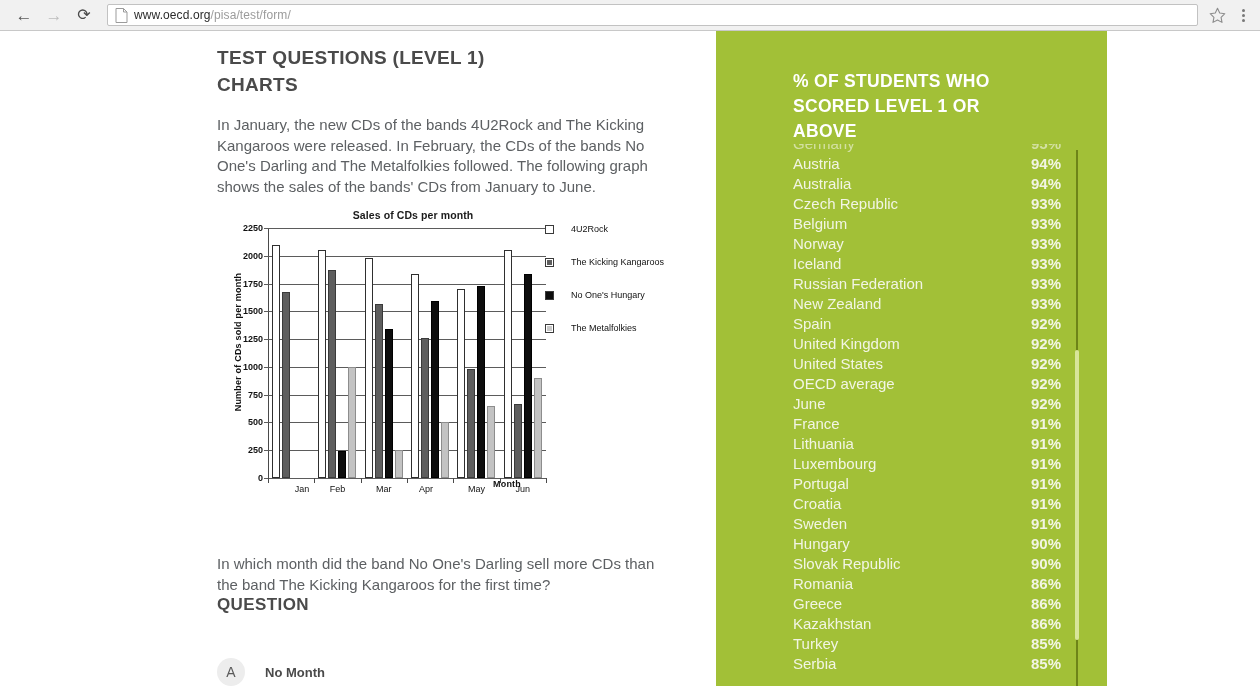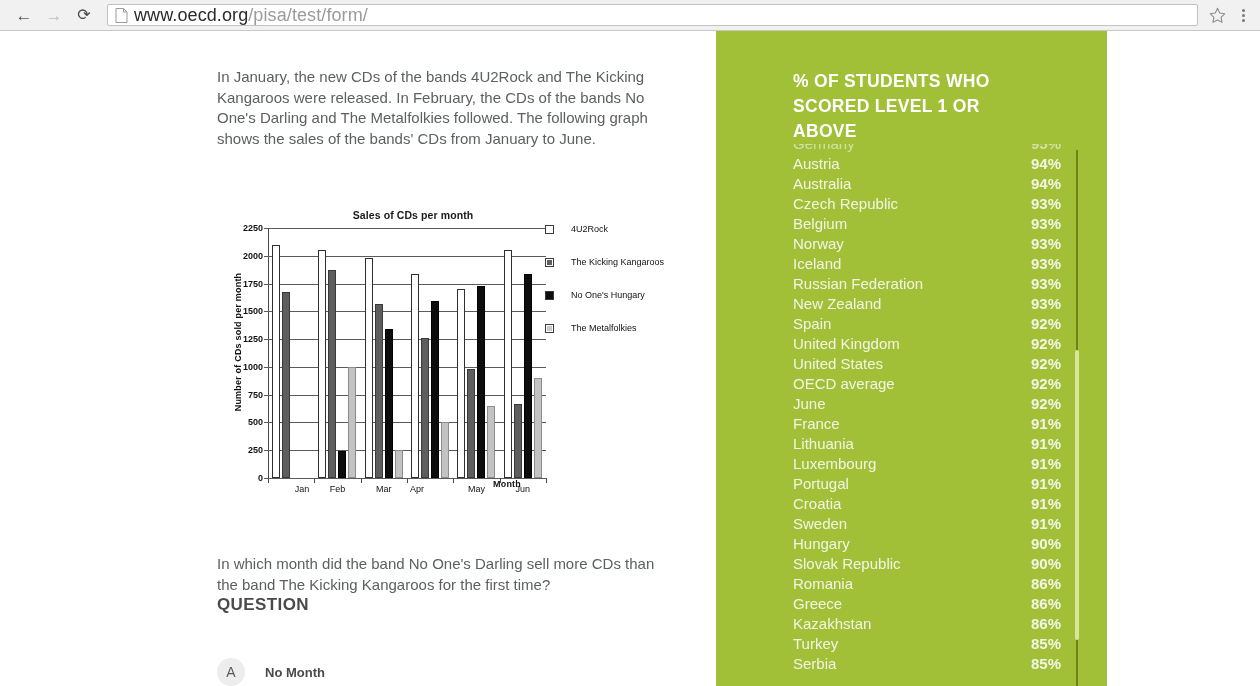--- a/index.html
+++ b/index.html
@@ -38,21 +38,21 @@
     display: flex; align-items: center;
     padding: 0 4px;
   }
   #page-icon {
     width: 13px; height: 15px;
     margin: 0 6px 0 3px;
     position: relative; flex: none;
   }
   #page-icon svg { display: block; }
   #url-text {
-    font-size: 18px; color: #9b9b9b;
+    font-size: 12px; color: #9b9b9b;
     white-space: nowrap; overflow: hidden;
     letter-spacing: .1px;
   }
   #url-text .host { color: #2b2b2b; }
 
   #star-btn { width: 26px; height: 26px; display:flex; align-items:center; justify-content:center; flex:none; margin-right:2px;}
   #menu-btn { width: 22px; height: 30px; display:flex; flex-direction:column;
     align-items:center; justify-content:center; gap:2px; margin-right: 6px; flex:none;}
   #menu-btn i { display:block; width:3px; height:3px; border-radius:50%; background:#787878; }
 
@@ -61,21 +61,21 @@
 
   
   #article { position: absolute; left: 217px; top: 13px; width: 450px; }
 
   #page-title {
     font-size: 19px; font-weight: bold; color: #4a4a4a;
     letter-spacing: .3px; line-height: 27px;
     text-transform: uppercase;
   }
   #intro-text {
-    margin-top: 23px;
+    margin-top: 17px;
     font-size: 15px; color: #5d6063; line-height: 20.5px;
     width: 448px;
   }
 
   
   #chart-wrap { position: absolute; left: 0px; top: 163px; width: 470px; height: 300px; }
   #chart-title {
     position: absolute; left: 91px; top: 2px; width: 210px;
     text-align: center;
     font-size: 10.5px; font-weight: bold; color: #1a1a1a;
@@ -235,20 +235,24 @@
     <i></i>
       <i></i>
       <i></i>
   </div>
 </div>
 
 <div id="page">
 
   <div id="article">
 
+    <div id="page-title">
+      <span>TEST QUESTIONS (LEVEL 1)</span><br>
+      <span>CHARTS</span>
+    </div>
 
     <div id="intro-text">In January, the new CDs of the bands 4U2Rock and The Kicking Kangaroos were released. In February, the CDs of the bands No One's Darling and The Metalfolkies followed. The following graph shows the sales of the bands' CDs from January to June.</div>
 
     <div id="chart-wrap">
       <div id="chart-title">Sales of CDs per month</div>
       <div id="y-axis-title">Number of CDs sold per month</div>
 
       <div id="plot">
         <div id="y-axis-line"></div>
         <div id="gridlines">
@@ -320,21 +324,21 @@
             </div>
           </div>
         <div id="xlabels">
             <div class="xtick" style="left: 0px;"></div>
             <div class="xlabel" style="left: 34px;">Jan</div>
             <div class="xtick" style="left: 46.3333px;"></div>
             <div class="xlabel" style="left: 69.5px;">Feb</div>
             <div class="xtick" style="left: 92.6667px;"></div>
             <div class="xlabel" style="left: 115.833px;">Mar</div>
             <div class="xtick" style="left: 139px;"></div>
-            <div class="xlabel" style="left: 149px;">Apr</div>
+            <div class="xlabel" style="left: 158px;">Apr</div>
             <div class="xtick" style="left: 185.333px;"></div>
             <div class="xlabel" style="left: 208.5px;">May</div>
             <div class="xtick" style="left: 231.667px;"></div>
             <div class="xlabel" style="left: 254.833px;">Jun</div>
             <div class="xtick" style="left: 278px;"></div>
           </div>
       </div>
 
       <div id="x-axis-title">Month</div>
 

